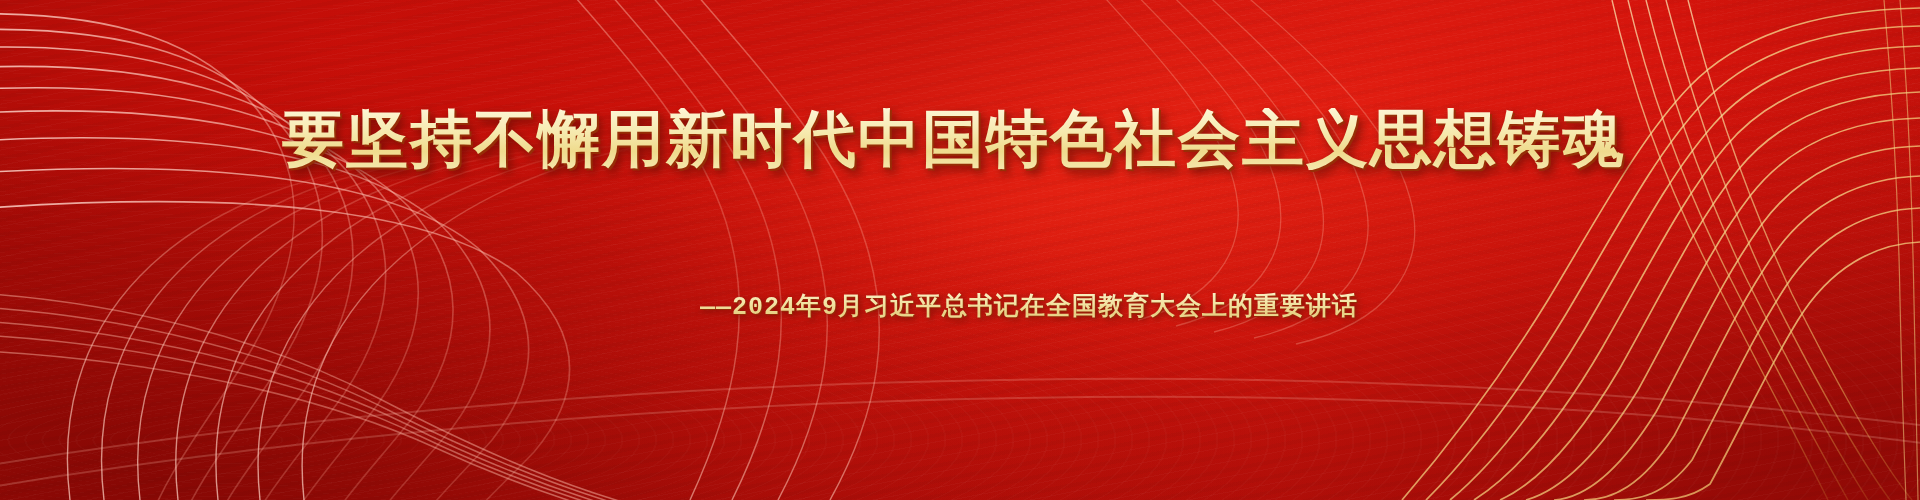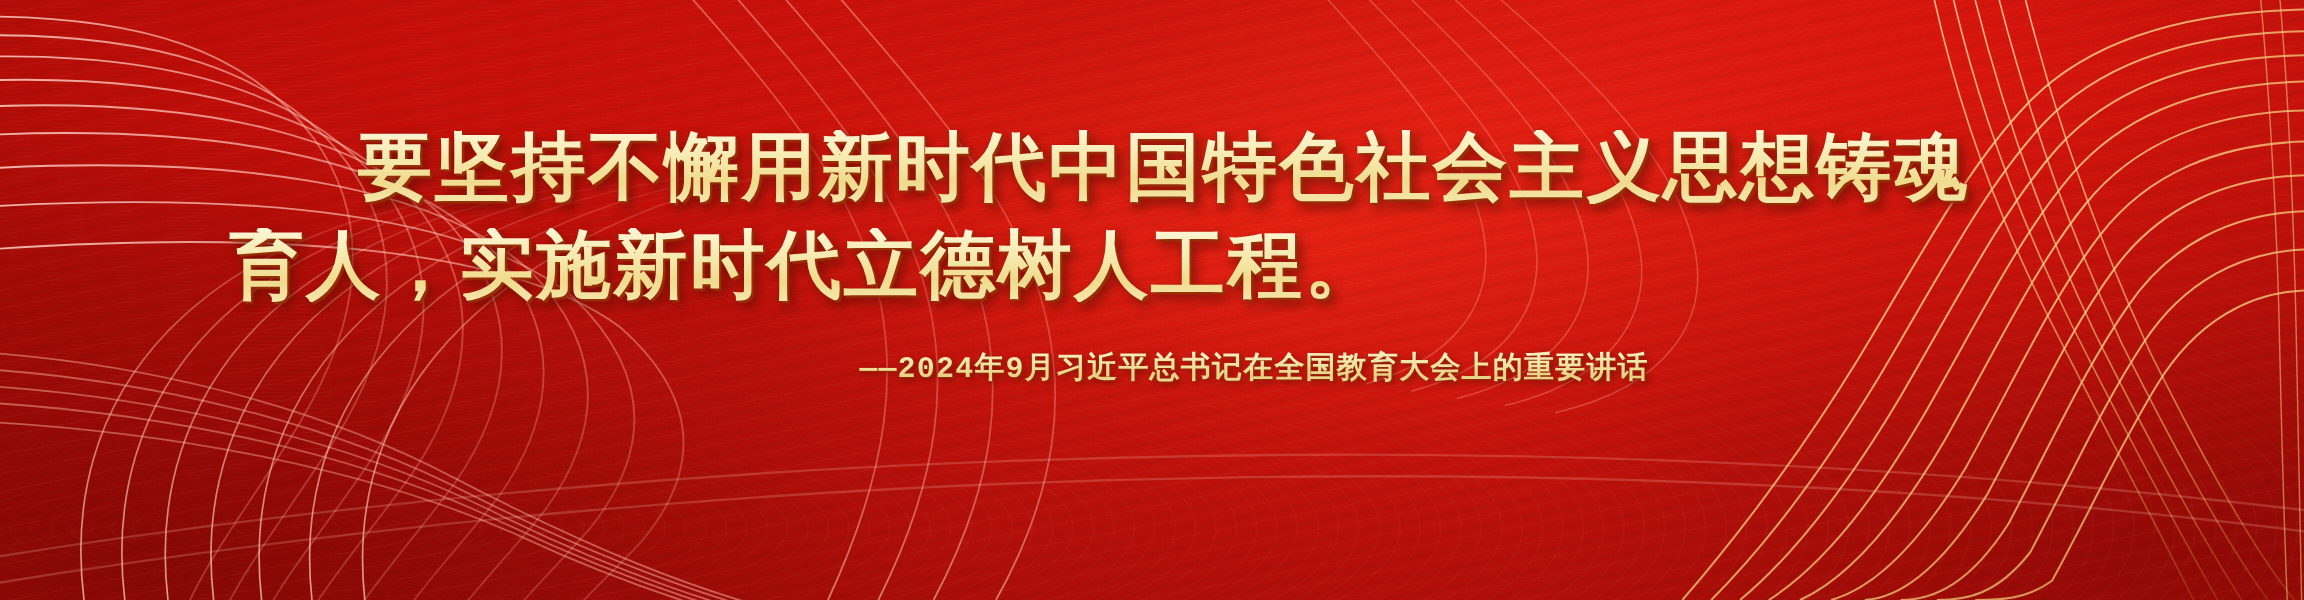--- a/index.html
+++ b/index.html
@@ -80,21 +80,21 @@
     position: absolute;
     inset: 0;
     width: 1920px;
     height: 500px;
     pointer-events: none;
   }
 
   
   .quote-wrap {
     position: absolute;
-    left: 16px; top: 0;
+    left: 0; top: 0;
     width: 1640px;
     height: 500px;
   }
   .quote-line {
     position: absolute;
     white-space: nowrap;
     font-weight: 700;
     letter-spacing: 2px;
     color: #f7eab6;
     background: linear-gradient(180deg, #fdf6d6 0%, #f6e9ae 40%, #efdb8d 70%, #f5e7ad 100%);
@@ -244,17 +244,16 @@
     </g>
 
     <g fill="none" stroke="#ffc4b2" stroke-opacity="0.22" stroke-width="2">
       <path d="M -40 470 C 260 420, 620 386, 1000 380 C 1340 374, 1660 392, 1960 430"></path>
       <path d="M -40 492 C 270 440, 640 404, 1020 398 C 1360 392, 1680 410, 1960 448"></path>
     </g>
   </svg>
 
   <div class="quote-wrap">
     <div class="quote-line" id="line1">要坚持不懈用新时代中国特色社会主义思想铸魂</div>
-    <div class="quote-line" id="line2">育人，实施新时代立德树人工程。</div>
     <div id="attribution">——2024年9月习近平总书记在全国教育大会上的重要讲话</div>
   </div>
 
 </div>
 
 </body></html>

